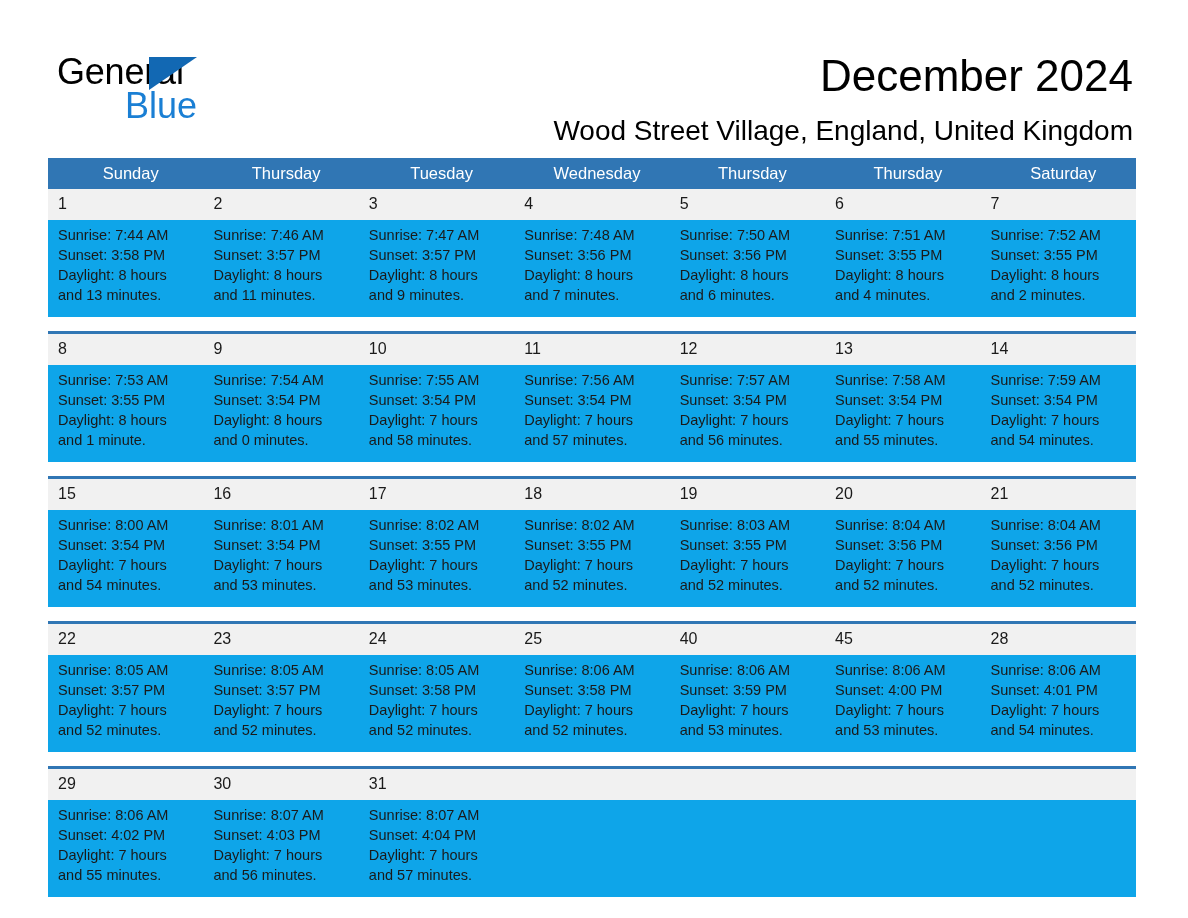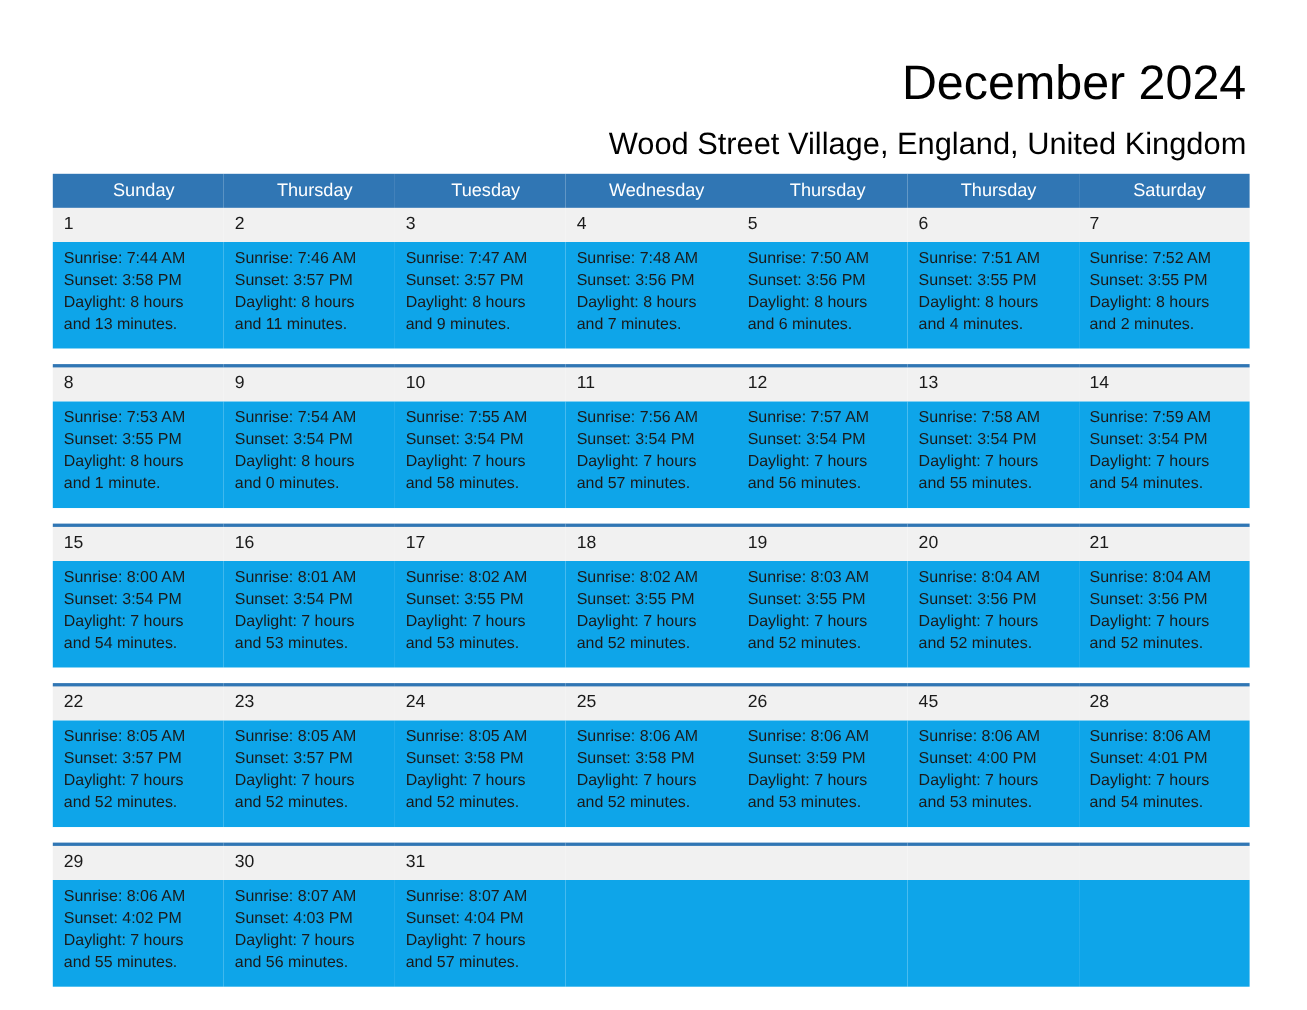--- a/index.html
+++ b/index.html
@@ -139,20 +139,25 @@
   }
   td.info div { white-space: nowrap; }
 </style>
 </head>
 <body>
 
 <div class="page">
 
   <div class="header">
 
+    <div class="logo">
+      <span class="logo-general">General</span>
+      <span class="logo-tri"></span>
+      <span class="logo-blue">Blue</span>
+    </div>
 
     <div class="title">December 2024</div>
     <div class="subtitle">Wood Street Village, England, United Kingdom</div>
   </div>
 
   <table class="calendar">
     <colgroup>
       <col>
         <col>
         <col>
@@ -342,21 +347,21 @@
           </td>
         </tr>
         <tr class="week-sep">
           <td colspan="7"></td>
         </tr>
         <tr>
           <td class="daynum">22</td>
           <td class="daynum">23</td>
           <td class="daynum">24</td>
           <td class="daynum">25</td>
-          <td class="daynum">26</td>
+          <td class="daynum">40</td>
           <td class="daynum">45</td>
           <td class="daynum">28</td>
         </tr>
         <tr>
           <td class="info">
             <div>Sunrise: 8:05 AM</div>
             <div>Sunset: 3:57 PM</div>
             <div>Daylight: 7 hours</div>
             <div>and 52 minutes.</div>
           </td>

